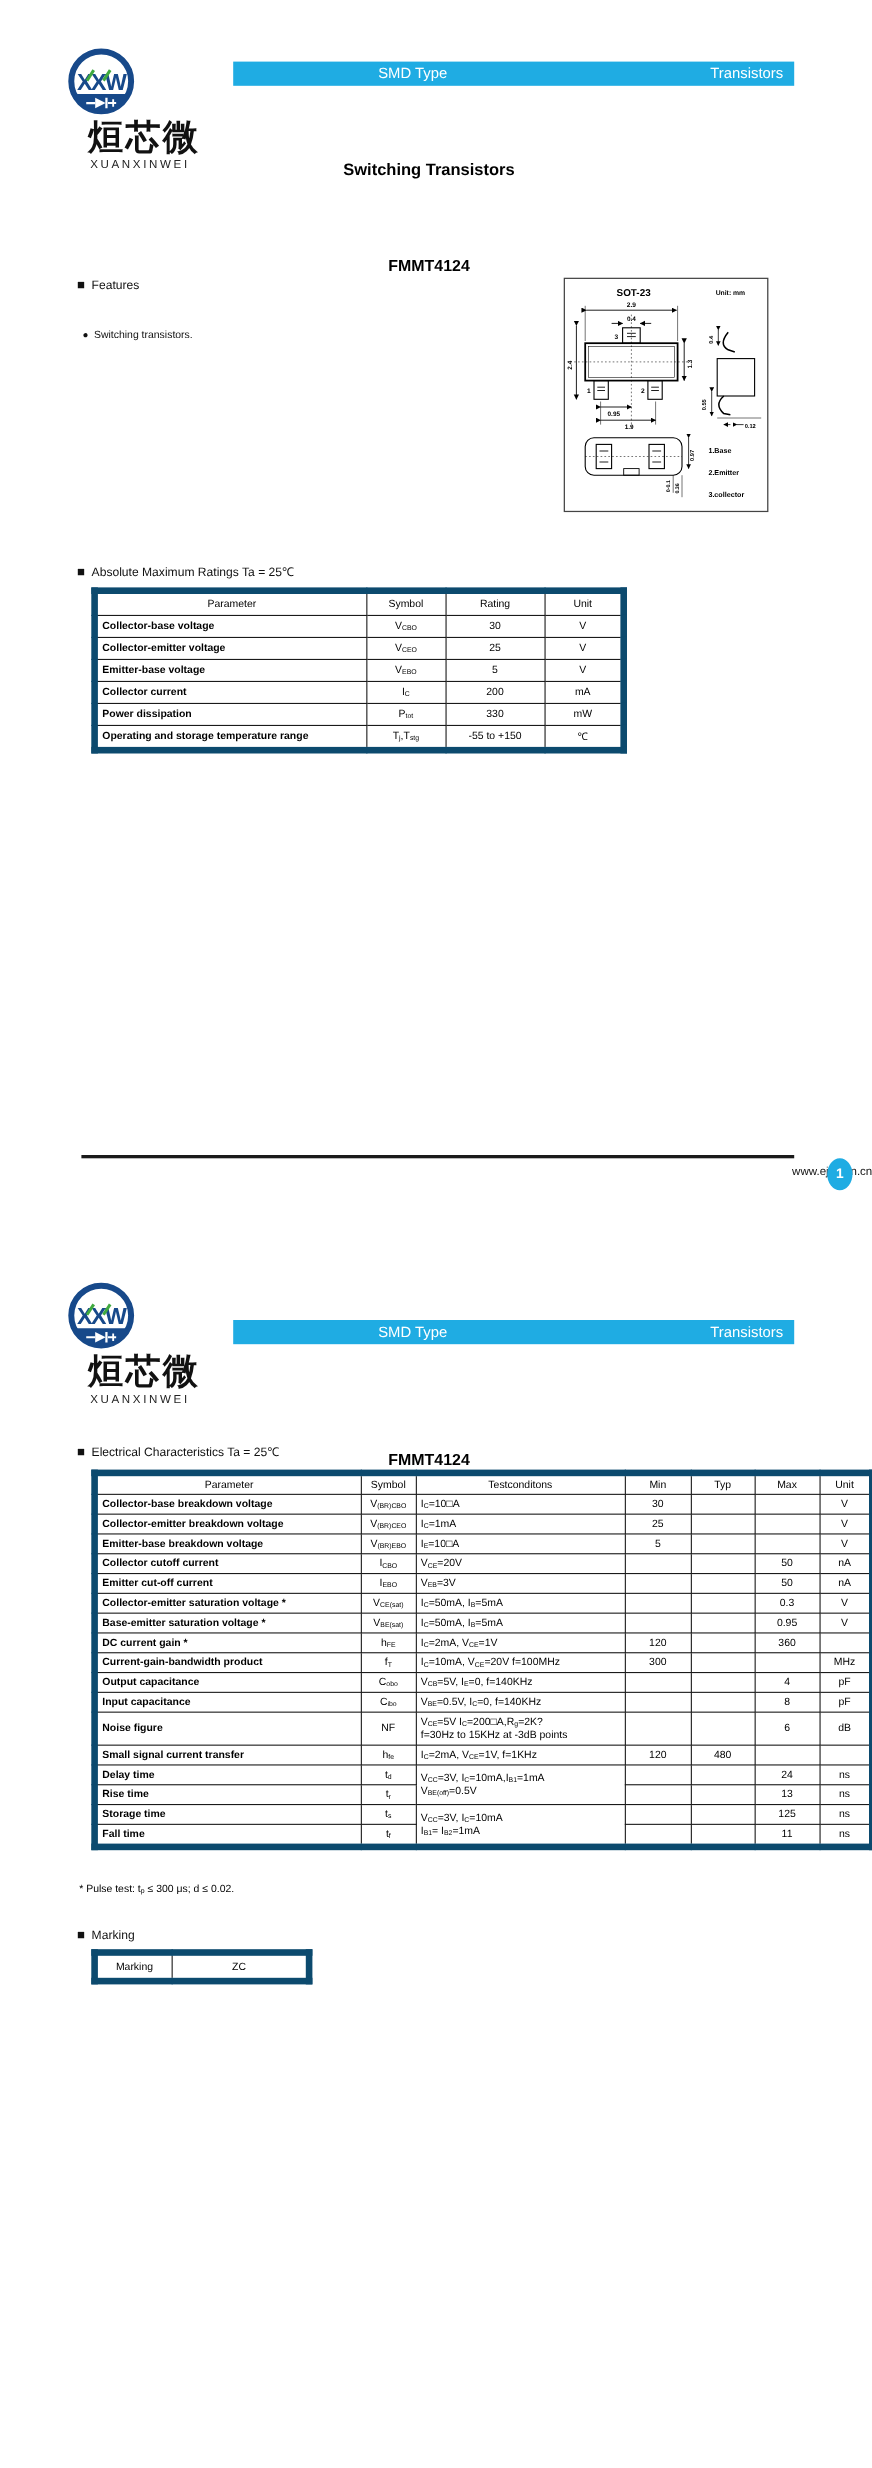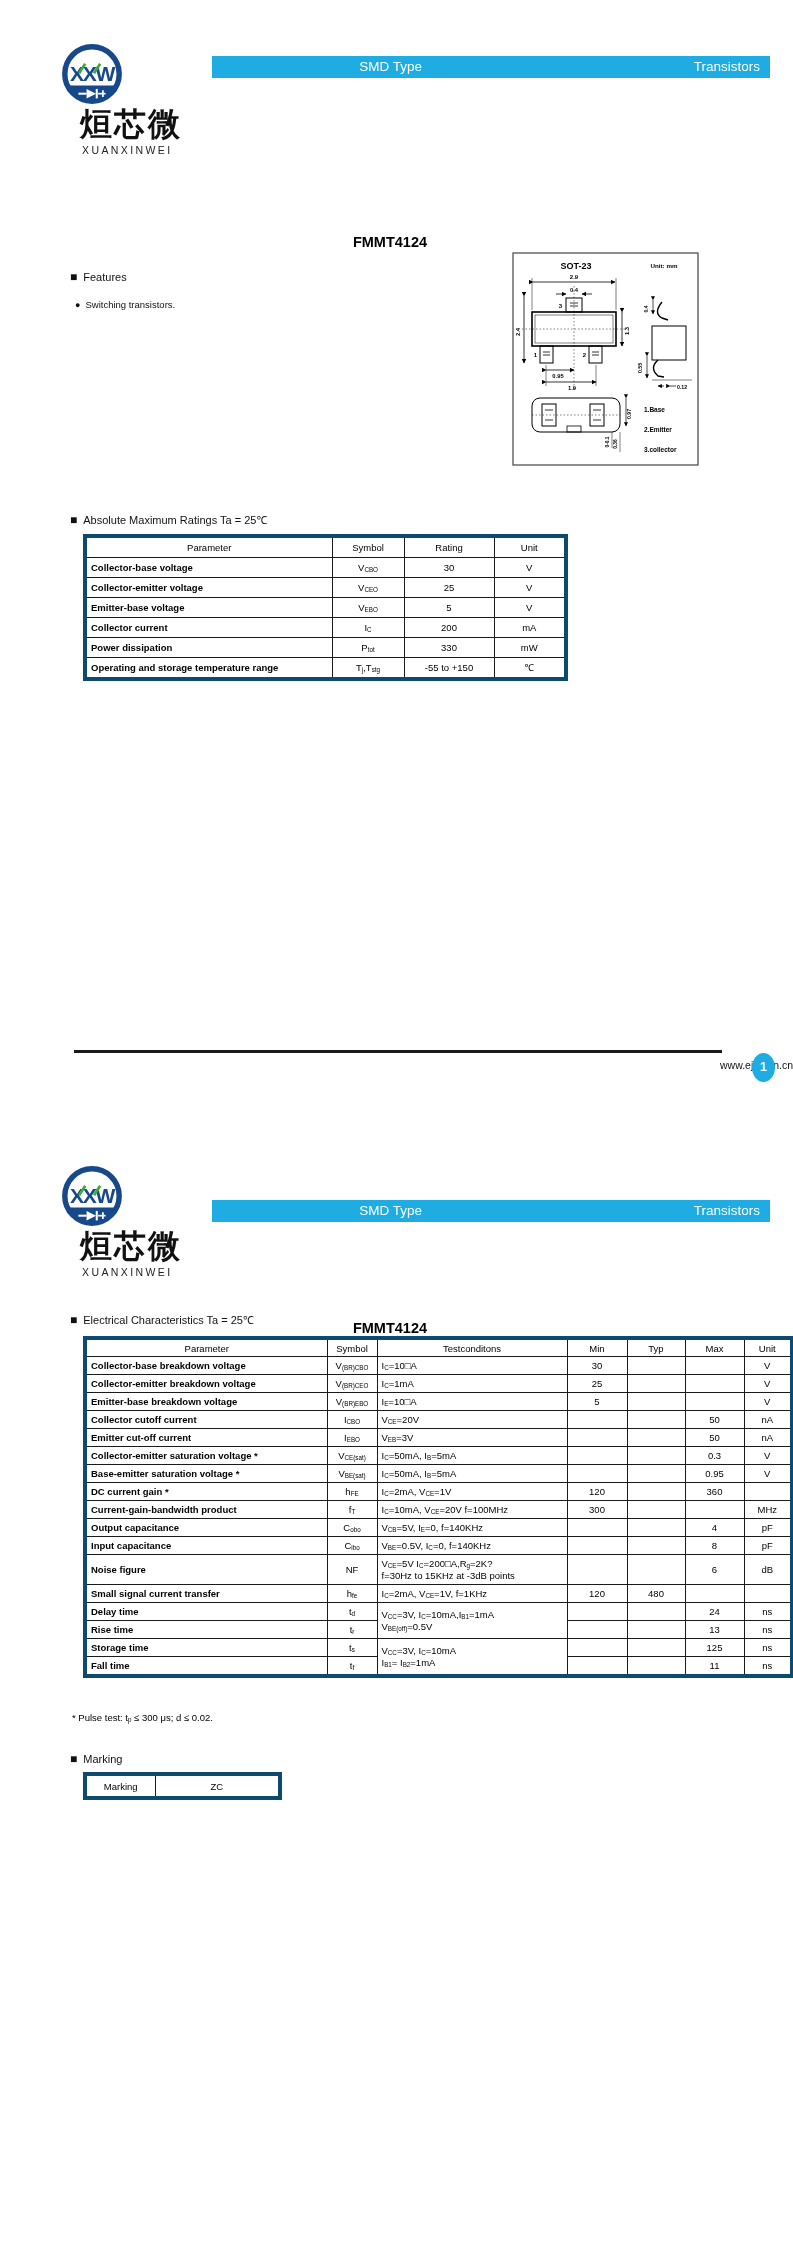--- a/index.html
+++ b/index.html
@@ -7,38 +7,38 @@
          font-family:"Liberation Sans", sans-serif;color:#000;overflow:hidden;}
   .page{position:absolute;left:0;width:793px;height:1122px;}
   #pg1{top:0;} #pg2{top:1122px;}
 
   
   .logo-circle{position:absolute;left:58px;top:42px;}
   .logo-cn{position:absolute;left:80px;top:106px;font-size:32px;font-weight:700;
            letter-spacing:2px;color:#111;line-height:36px;}
   .logo-en{position:absolute;left:82px;top:144px;font-size:10.5px;font-weight:500;
            letter-spacing:2.4px;color:#222;}
-  .bar{position:absolute;left:212px;width:510px;height:22px;background:#1FACE3;padding-left:48px;}
+  .bar{position:absolute;left:212px;width:510px;height:22px;background:#1FACE3;}
   .bar-smd{position:absolute;left:0;width:64%;text-align:center;top:3px;
            color:#fff;font-size:13.5px;font-weight:500;}
   .bar-trans{position:absolute;right:10px;top:3px;color:#fff;font-size:13.5px;font-weight:500;}
 
   .center-block{position:absolute;left:0;width:780px;text-align:center;}
   .doc-title{font-size:15px;font-weight:700;}
   .part-no{font-size:14.5px;font-weight:700;margin-top:48px;}
 
   .sec-title{position:absolute;left:70px;font-size:11px;color:#111;}
   .sec-title .mk{font-size:12px;margin-right:6px;}
   .feat-item{position:absolute;left:75px;font-size:9.5px;color:#111;}
   .feat-item .bl{font-size:9px;margin-right:5px;}
 
   
   table.dt{border-collapse:collapse;table-layout:fixed;background:#fff;
            font-size:9.5px;color:#000;}
-  table.dt{border:4px solid #0c4a6e;}
+  table.dt{border:6px solid #0c4a6e;}
   table.dt th,table.dt td{border:1.5px solid #1a1a1a;font-weight:400;
            text-align:center;vertical-align:middle;padding:0 2px;overflow:hidden;
            white-space:nowrap;}
   table.dt td.l,table.dt th.l{text-align:left;padding-left:4px;font-weight:bold;}
   table.dt td.cond{text-align:left;padding-left:4px;white-space:normal;line-height:11px;}
   .t-abs{position:absolute;left:83px;top:534px;width:481px;}
   .t-abs th,.t-abs td{height:19px;}
   .t-elec{position:absolute;left:83px;top:214px;width:707px;}
   .t-elec th{height:16px;}
   .t-elec td{height:17px;}
@@ -78,23 +78,24 @@
       </svg>
     </div>
     <div class="logo-cn">烜芯微</div>
     <div class="logo-en">XUANXINWEI</div>
 
     <div class="bar" style="top:56px">
       <span class="bar-smd">SMD Type</span>
       <span class="bar-trans">Transistors</span>
     </div>
 
+    <div class="center-block doc-title" style="top:146px">Switching Transistors</div>
     <div class="center-block part-no" style="top:186px">FMMT4124</div>
 
-    <div class="sec-title" style="top:270px">
+    <div class="sec-title" style="top:252px">
       <span class="mk">■</span><span>Features</span>
     </div>
     <div class="feat-item" style="top:299px">
       <span class="bl">●</span><span>Switching transistors.</span>
     </div>
 
     <div style="position:absolute;left:512px;top:252px">
       <svg width="187" height="214" viewBox="0 0 187 214">
         <defs>
           <marker id="ah" markerWidth="7" markerHeight="7" refX="5.5" refY="3" orient="auto">

